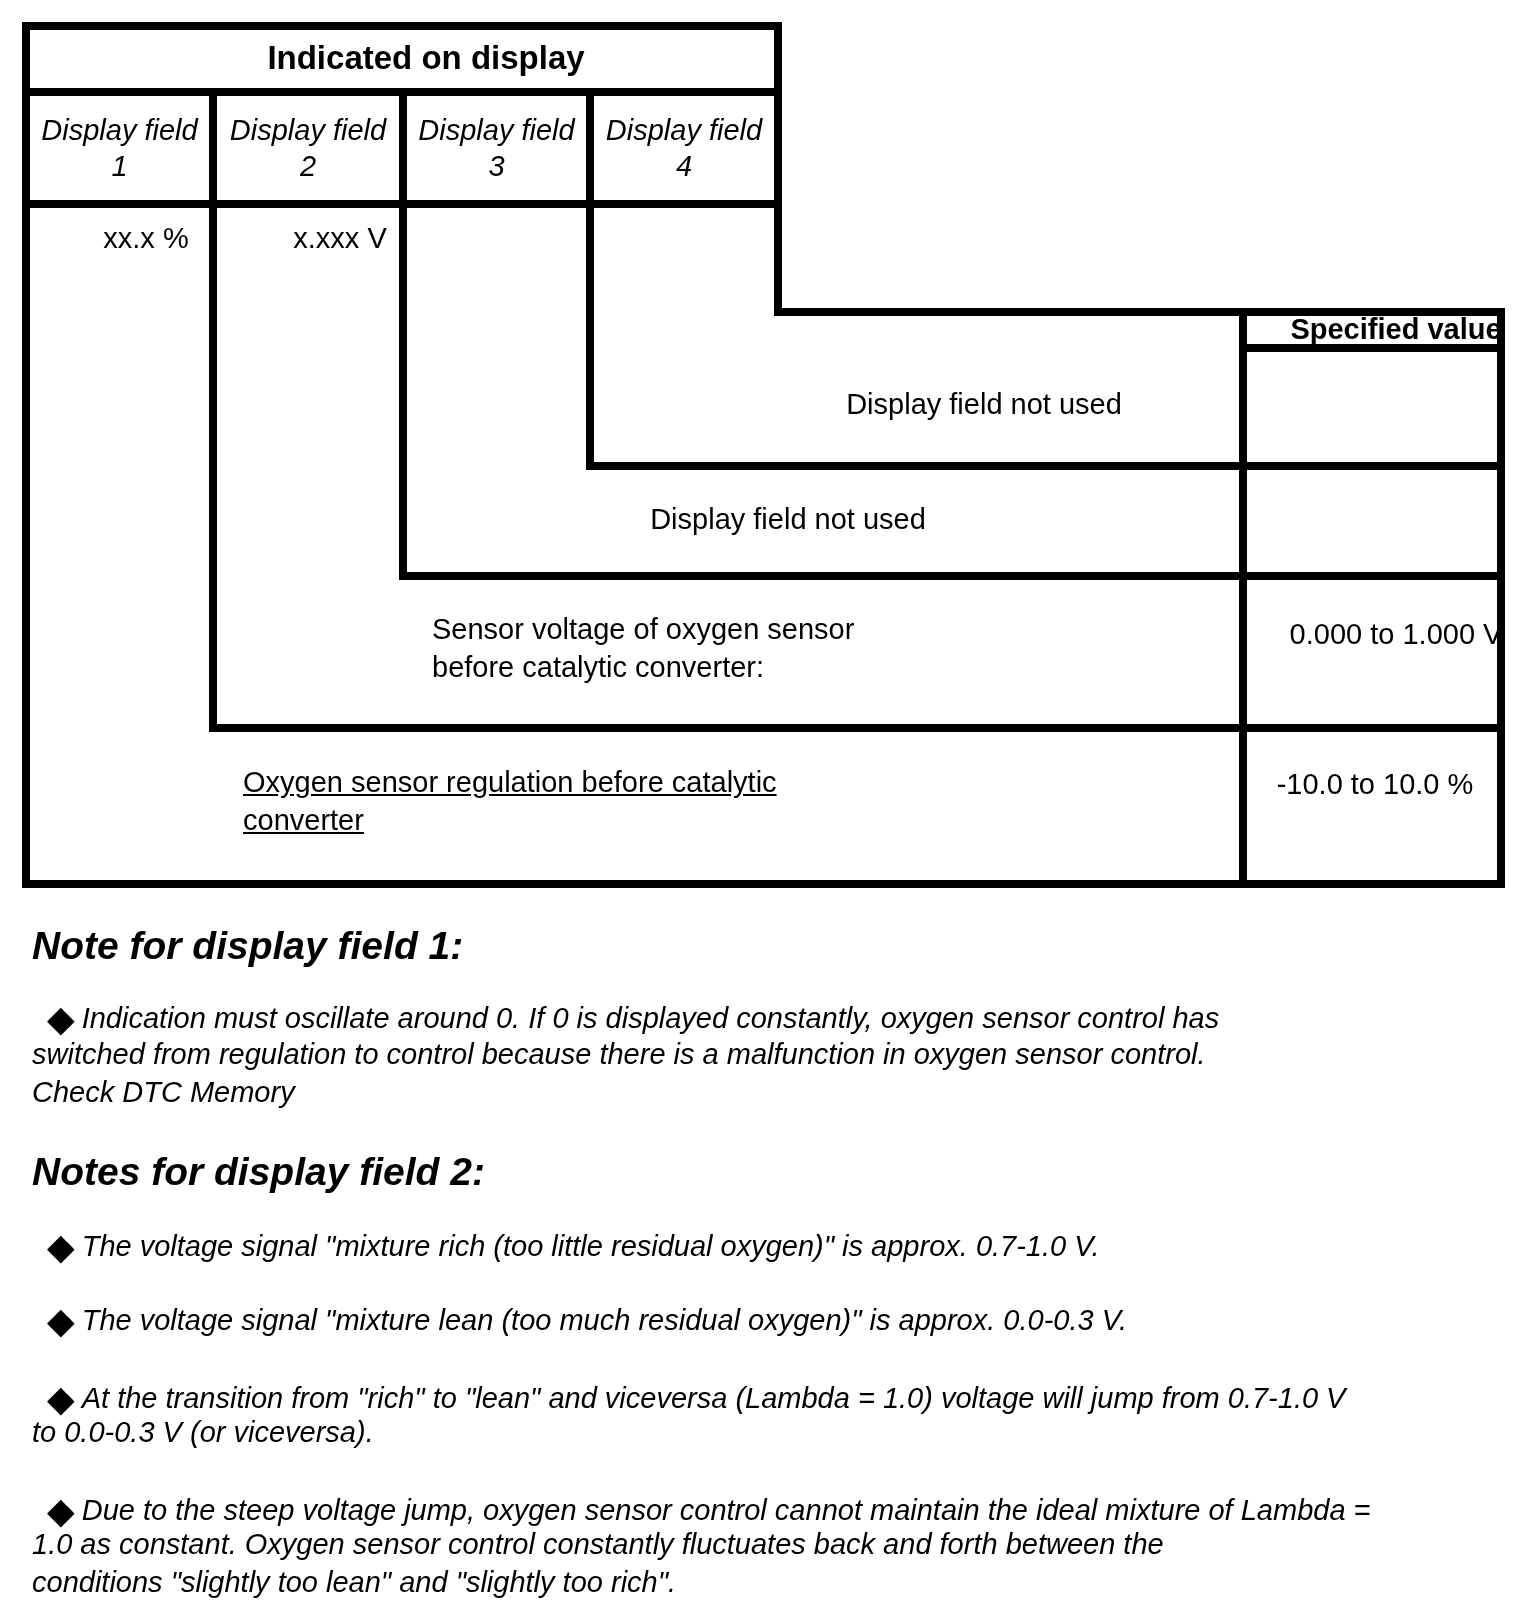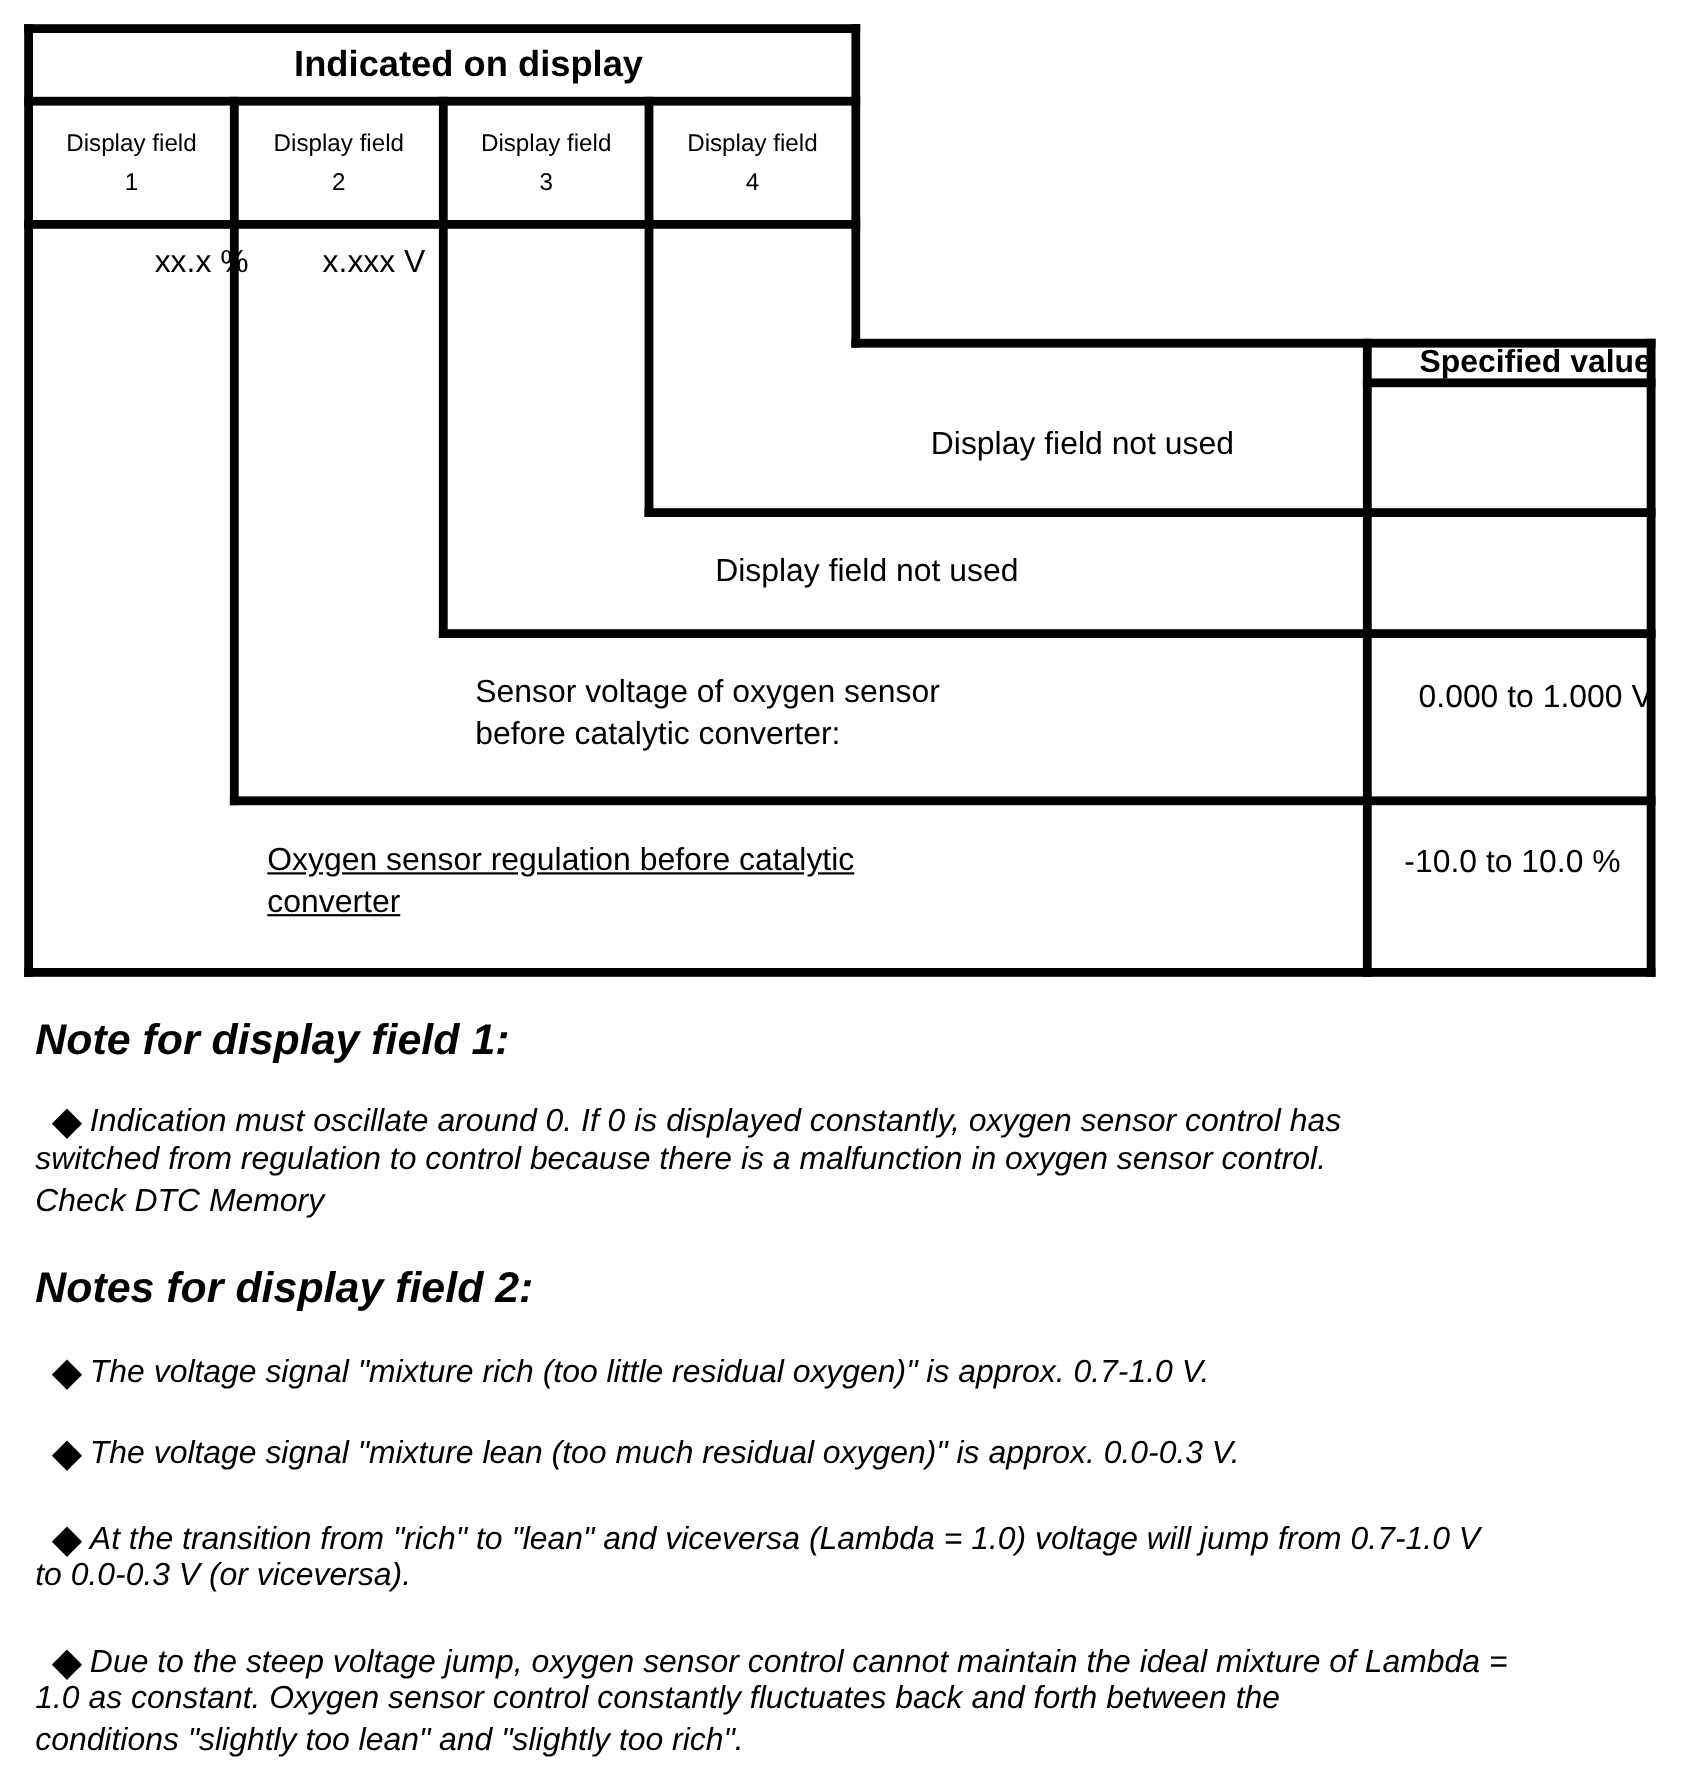--- a/index.html
+++ b/index.html
@@ -5,21 +5,21 @@
   html,body{margin:0;padding:0;background:#fff;}
   .page{position:relative;width:1536px;height:1616px;background:#fff;color:#000;
         font-family:"Liberation Sans",sans-serif;overflow:hidden;}
   .ln{position:absolute;background:#000;}
   .txt{position:absolute;white-space:nowrap;}
   .tbl{font-size:29px;}
   .ctr{text-align:center;margin-left:24px;}
   .bold{font-weight:bold;}
   .title{font-size:33px;font-weight:bold;}
   .colhdr{display:flex;flex-direction:column;justify-content:center;align-items:center;
-          line-height:36px;font-size:22px;text-align:center;}
+          line-height:36px;font-size:29px;text-align:center;font-style:italic;}
   .two-line{line-height:38px;}
   .note{font-size:29px;font-style:italic;}
   .note-h{font-size:39px;font-style:italic;font-weight:bold;}
   .diamond{font-style:normal;font-size:36px;line-height:1;position:relative;top:3px;margin-right:7px;}
 </style>
 </head>
 <body>
 
 <div class="page">
 
@@ -55,21 +55,21 @@
     </div>
     <div class="colhdr" style="position:absolute;left:407px;top:96px;width:179px;height:104px;">
       <span>Display field</span>
       <span>3</span>
     </div>
     <div class="colhdr" style="position:absolute;left:594px;top:96px;width:180px;height:104px;">
       <span>Display field</span>
       <span>4</span>
     </div>
 
-    <div class="txt tbl ctr" style="left:18px;top:222px;width:184px;text-align:right;">xx.x %</div>
+    <div class="txt tbl ctr" style="left:30px;top:222px;width:184px;">xx.x %</div>
     <div class="txt tbl ctr" style="left:217px;top:222px;width:198px;">x.xxx V</div>
 
     <div class="txt tbl bold ctr" style="left:1247px;top:314px;width:250px;line-height:30px;">Specified value</div>
 
     <div class="txt tbl ctr" style="left:660px;top:388px;width:600px;">Display field not used</div>
 
     <div class="txt tbl ctr" style="left:464px;top:503px;width:600px;">Display field not used</div>
 
     <div class="txt tbl two-line" style="left:432px;top:610px;">
       <div>Sensor voltage of oxygen sensor</div>

